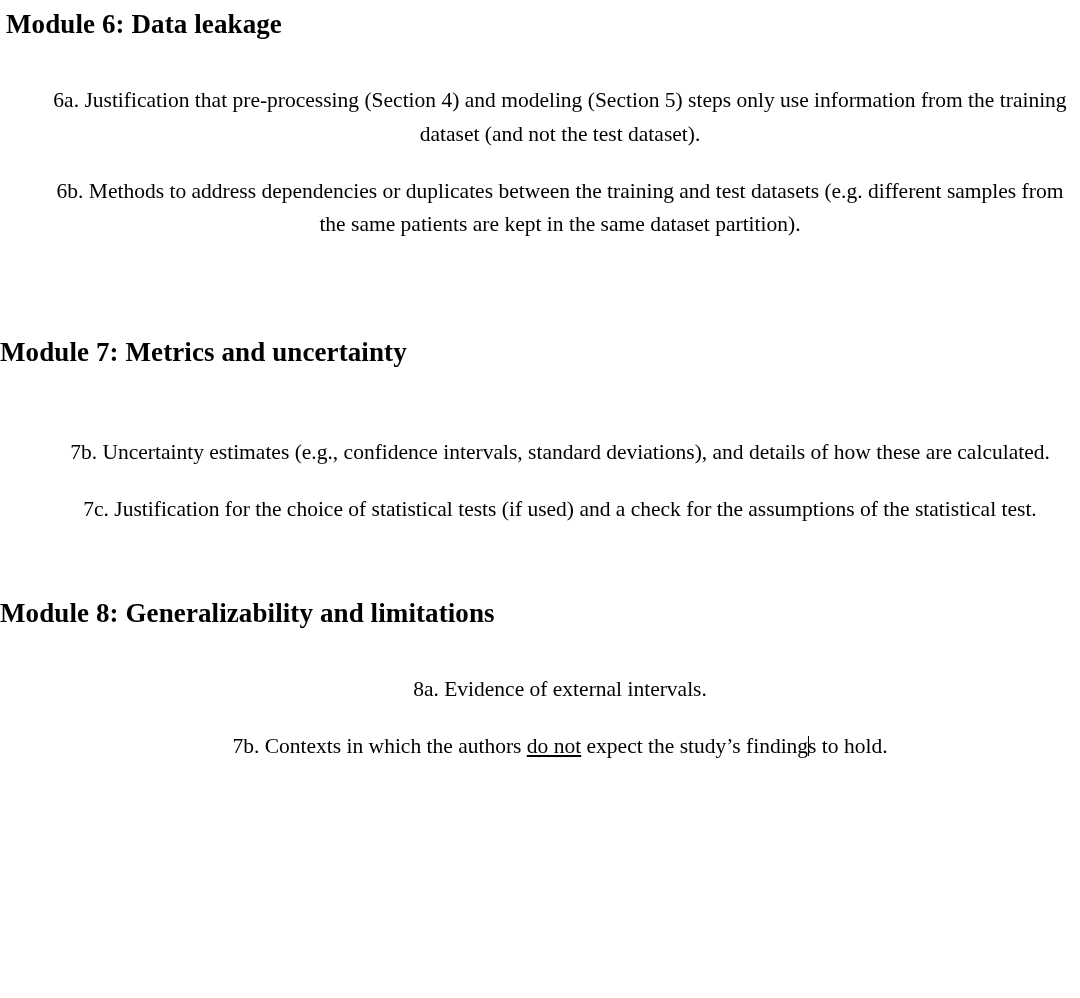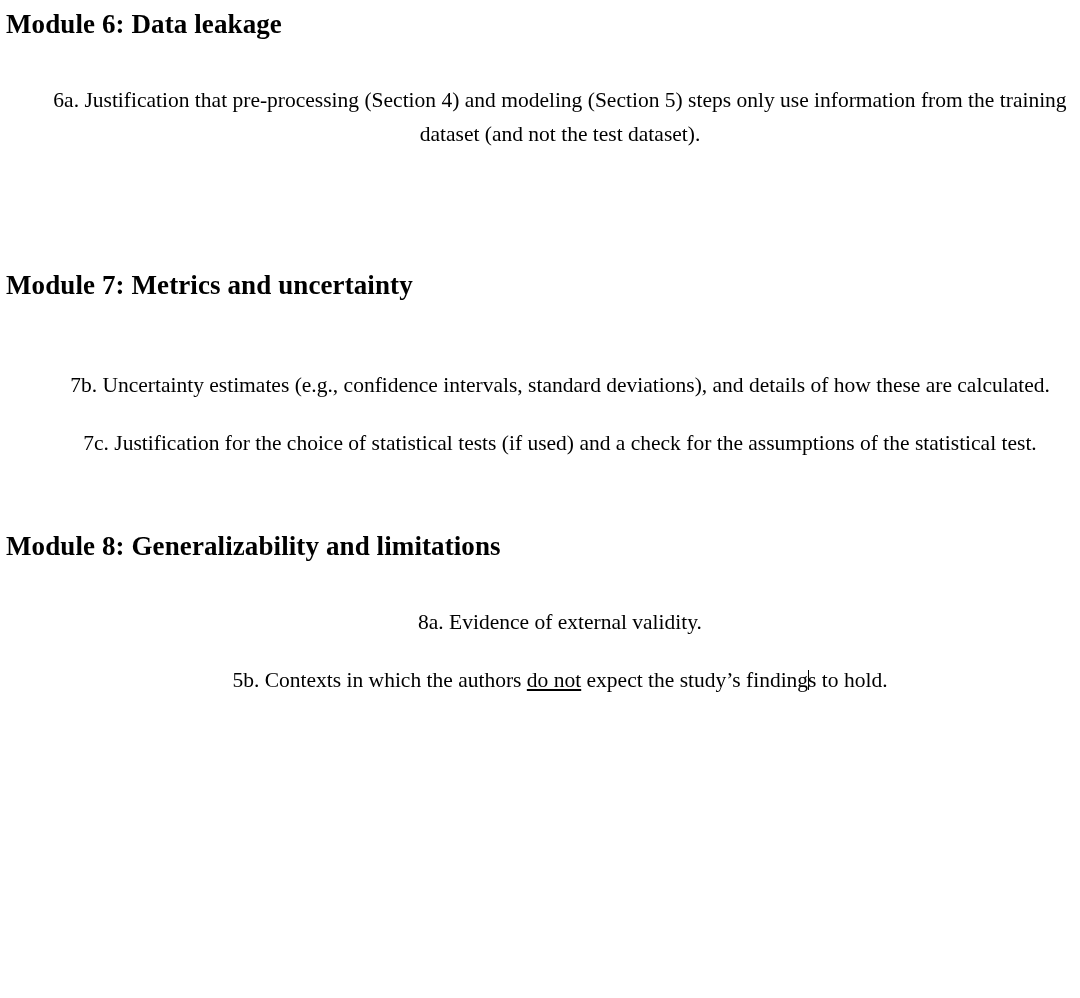--- a/index.html
+++ b/index.html
@@ -42,21 +42,21 @@
     margin-right: 8px;
   }
   u.underline {
     margin-top: 28px;
   }
   
   .sp-after-heading { height: 44px; }
   .sp-between-items { height: 24px; }
   .sp-before-heading-lg { height: 70px; }
   .heading-wrap-1 { padding-top: 8px; padding-left: 6px; }
-  .heading-wrap { padding-left: 6px; }
+  .heading-wrap { }
   .caret {
     display: inline-block;
     width: 1px;
     height: 20px;
     background: #000;
     vertical-align: -3px;
     margin: 0 -0.5px;
   }
 </style>
 </head>
@@ -66,20 +66,21 @@
 
   <div class="heading-wrap-1">
     <div class="module-heading">Module 6: Data leakage</div>
   </div>
 
   <div class="sp-after-heading"></div>
 
   <div class="item-block">
     <p class="item">6a. Justification that pre-processing (Section 4) and modeling (Section 5) steps only use information from the training dataset (and not the test dataset).</p>
     <div class="sp-between-items"></div>
+    <p class="item">6b. Methods to address dependencies or duplicates between the training and test datasets (e.g. different samples from the same patients are kept in the same dataset partition).</p>
     <div class="sp-between-items"></div>
   </div>
 
   <div class="sp-before-heading-lg"></div>
 
   <div class="heading-wrap">
     <div class="module-heading">Module 7: Metrics and uncertainty</div>
   </div>
 
   <div class="sp-after-heading"></div>
@@ -93,18 +94,18 @@
 
   <div class="sp-before-heading-lg"></div>
 
   <div class="heading-wrap">
     <div class="module-heading">Module 8: Generalizability and limitations</div>
   </div>
 
   <div class="sp-after-heading"></div>
 
   <div class="item-block">
-    <p class="item">8a. Evidence of external validity.</p>
+    <p class="item">8a. Evidence of external intervals.</p>
     <div class="sp-between-items"></div>
-    <p class="item"><span>5b. Contexts in which the authors </span><u class="underline">do not</u><span> expect the study’s finding</span><span class="caret"></span><span>s to hold.</span></p>
+    <p class="item"><span>7b. Contexts in which the authors </span><u class="underline">do not</u><span> expect the study’s finding</span><span class="caret"></span><span>s to hold.</span></p>
   </div>
 
 </div>
 
 </body></html>

